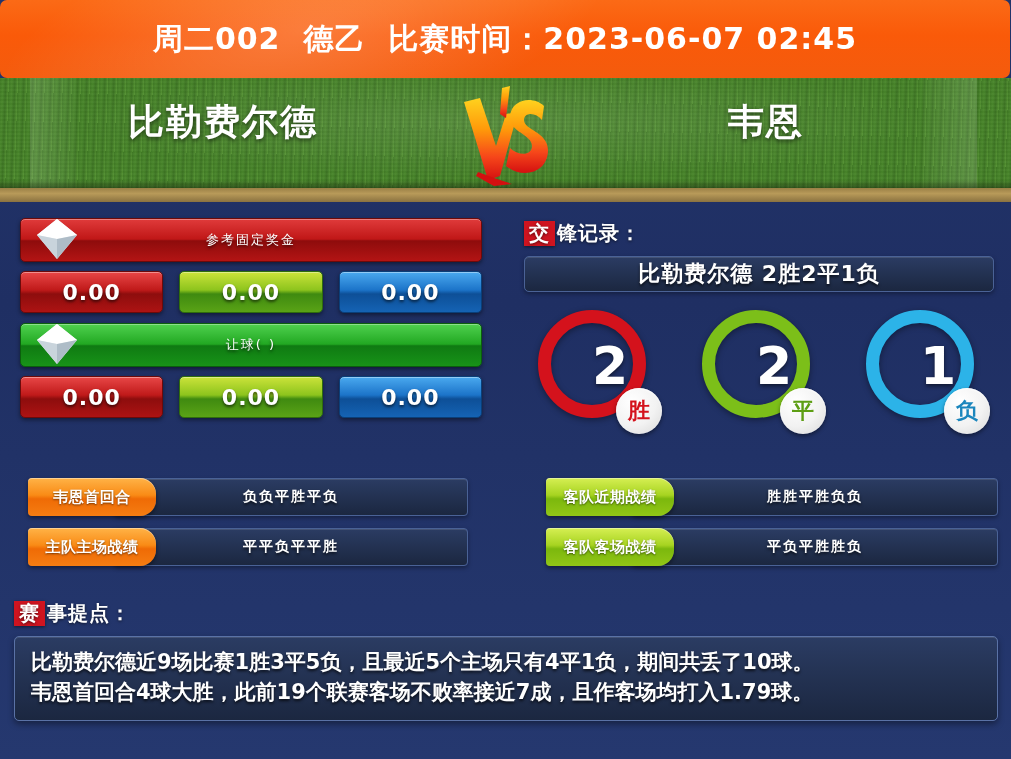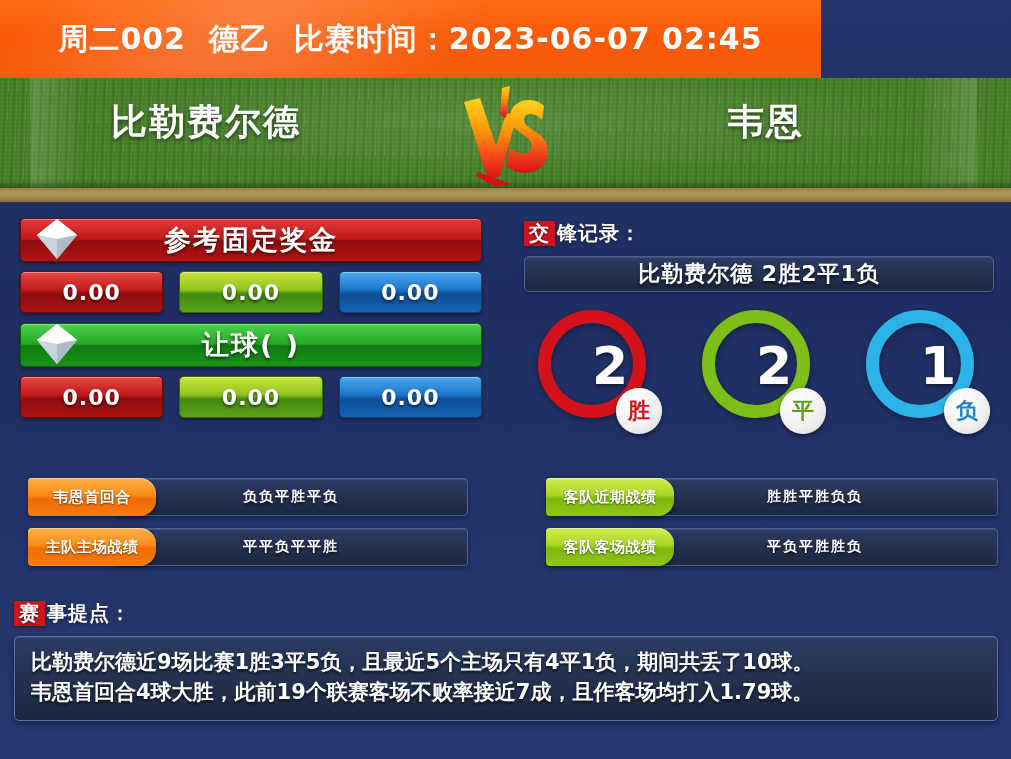--- a/index.html
+++ b/index.html
@@ -8,24 +8,25 @@
     width:1011px; height:759px; overflow:hidden;
     font-family:"DejaVu Sans","Liberation Sans",sans-serif;
   }
   #app {
     position:relative; width:1011px; height:759px;
     background:linear-gradient(180deg,#22346b 0%,#1f2f63 40%,#25386f 100%);
   }
 
   
   .header {
-    position:absolute; left:0; top:0; width:821px; height:78px;
+    position:absolute; left:0; top:0; width:1010px; height:78px;
     background:linear-gradient(180deg,#fb6a16 0%,#fa5a09 45%,#f45b0d 100%);
     display:flex; align-items:center; justify-content:center;
     overflow:hidden;
+    border-radius:7px;
   }
   .header:before{
     content:""; position:absolute; left:-5%; top:-120%;
     width:70%; height:320%;
     background:radial-gradient(ellipse at 50% 50%,rgba(255,255,255,.20),rgba(255,255,255,0) 62%);
     transform:rotate(-12deg); pointer-events:none;
   }
   .header-title {
     position:relative; color:#ffffff; font-size:30px; font-weight:bold;
     letter-spacing:1px; white-space:pre; z-index:2;
@@ -60,21 +61,21 @@
   }
   .dirt-shadow{
     position:absolute; left:0; top:180px; width:1011px; height:10px;
     background:linear-gradient(180deg,rgba(0,0,0,0),rgba(20,28,12,.55));
   }
   .team-name {
     position:absolute; top:98px; z-index:4;
     color:#ffffff; font-size:36px; font-weight:bold; letter-spacing:2px;
     text-shadow:0 2px 4px rgba(0,0,0,.55);
   }
-  .team-home { left:111px; }
+  .team-home { left:128px; }
   .team-away { left:728px; }
   .vs-logo {
     position:absolute; left:456px; top:84px; width:100px; height:104px;
     z-index:5;
   }
 
   
   .panel-left  { position:absolute; left:20px;  top:218px; width:462px; }
   .panel-right { position:absolute; left:524px; top:218px; width:470px; }
 
@@ -87,21 +88,21 @@
   }
   .bar-head.red {
     background:linear-gradient(180deg,#e03b3b 0%,#c01717 48%,#8e0c0c 52%,#b31414 100%);
     border:1px solid #6d0a0a;
   }
   .bar-head.green {
     background:linear-gradient(180deg,#4fd14f 0%,#22a822 48%,#0f7a12 52%,#189318 100%);
     border:1px solid #0b5f0d;
   }
   .bar-head-label {
-    color:#ffffff; font-size:27px; font-weight:bold; letter-spacing:2px;
+    color:#ffffff; font-size:13px; font-weight:normal; letter-spacing:2px;
     text-shadow:0 2px 3px rgba(0,0,0,.6);
   }
   .gem {
     position:absolute; left:10px; top:-6px; width:52px; height:52px;
   }
 
   
   .odds-row { display:flex; gap:16px; margin-bottom:10px; }
   .odds-cell {
     flex:1; height:42px; border-radius:5px;

